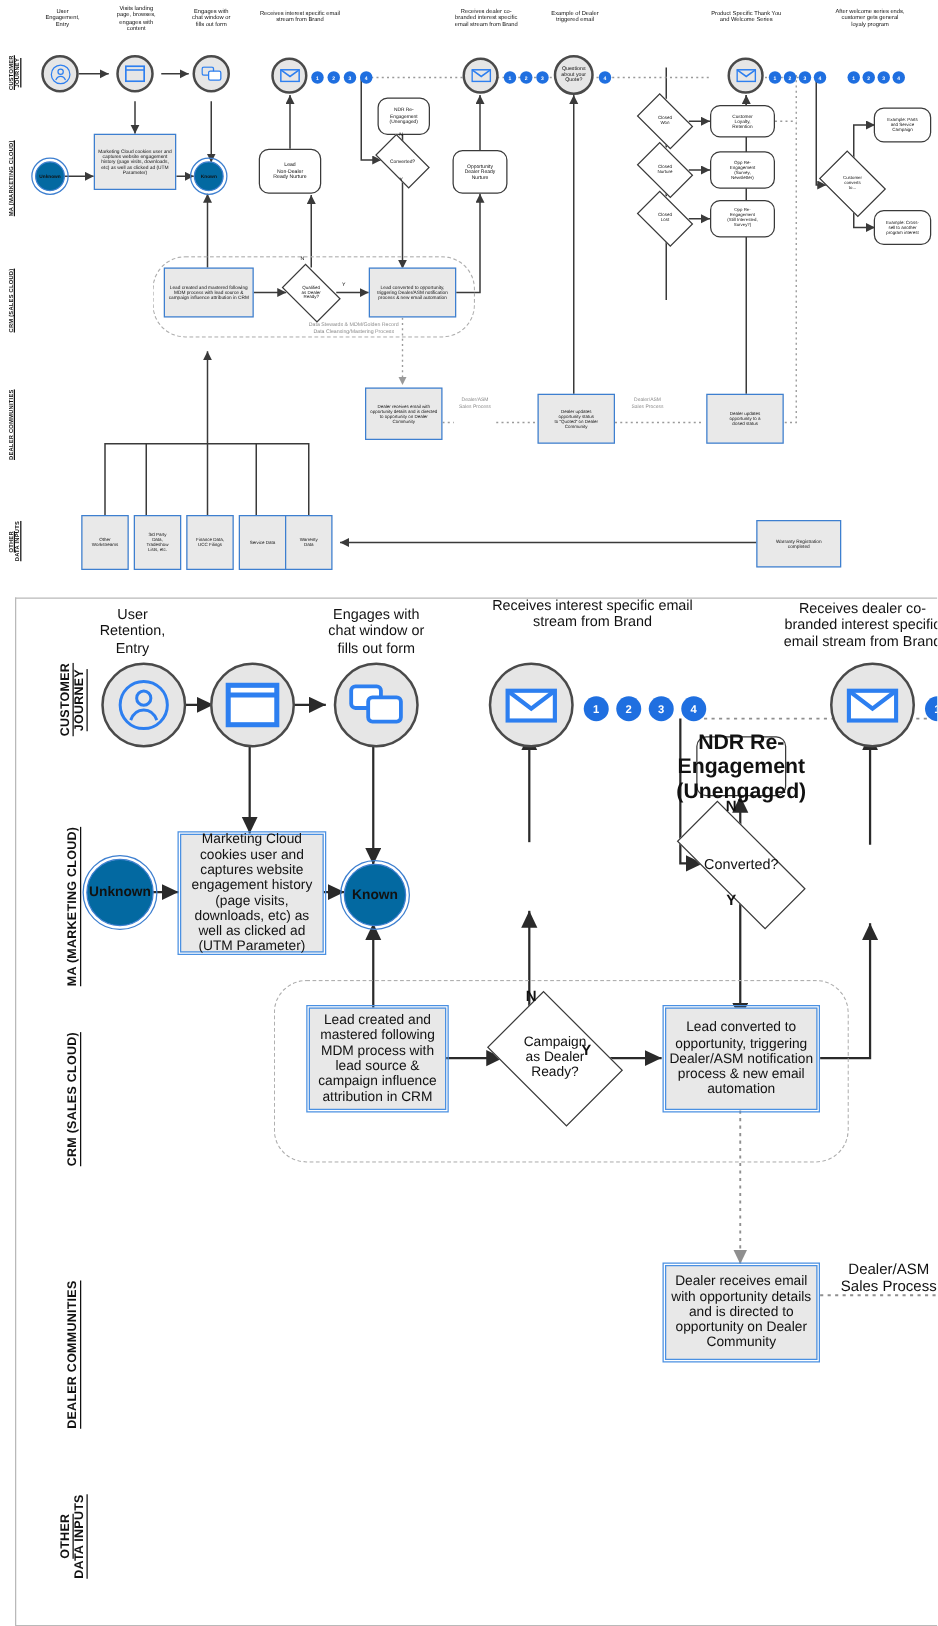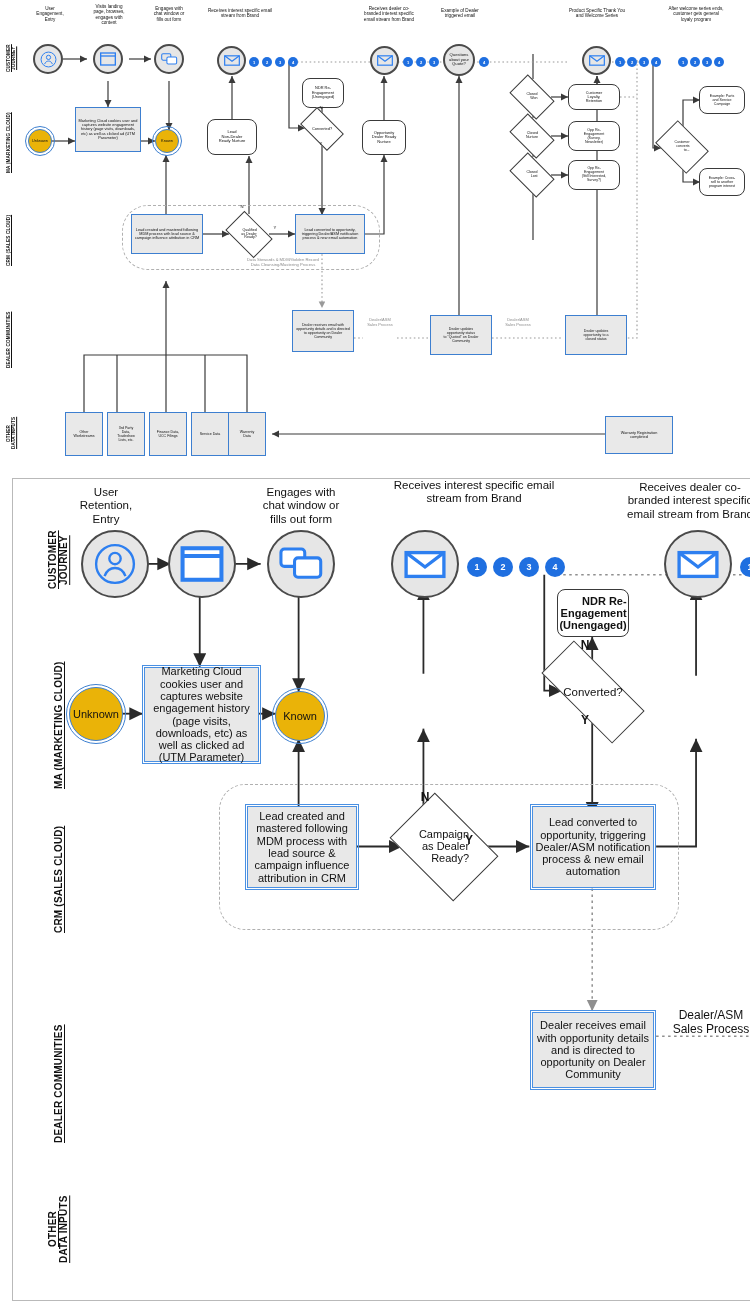--- a/index.html
+++ b/index.html
@@ -71,38 +71,39 @@
     border-radius: 8px;
     padding: 2px;
   }
   .circle {
     border-radius: 50%;
     background: #e6e6e6;
     border: 2px solid #4a4a4a;
   }
   .circle-dbl {
     border-radius: 50%;
-    background: #eab308;
+    background: #0369a1;
     border: 1.5px solid #3d7fd0;
     outline: 1.5px solid #3d7fd0;
     outline-offset: 2px;
+    font-weight: bold;
   }
 
   
   .diamond { position: absolute; }
   .diamond .dshape {
     position: absolute; inset: 0;
     background: #ffffff;
     border: 1.5px solid #3a3a3a;
     transform: rotate(45deg);
   }
   .diamond .dtext {
     position: absolute; inset: 0;
     display: flex; align-items: center; justify-content: center;
-    text-align: right; line-height: 1.08;
+    text-align: center; line-height: 1.08;
     color: #111; white-space: pre-line;
     z-index: 2;
   }
 
   
   .numdot {
     position: absolute;
     border-radius: 50%;
     background: #1f6fe0;
     color: #ffffff;
@@ -529,21 +530,21 @@
 
       <div class="numdot" style="left:454px; top:78px; width:20px; height:20px; font-size:9px;">1</div>
       <div class="numdot" style="left:480px; top:78px; width:20px; height:20px; font-size:9px;">2</div>
       <div class="numdot" style="left:506px; top:78px; width:20px; height:20px; font-size:9px;">3</div>
       <div class="numdot" style="left:532px; top:78px; width:20px; height:20px; font-size:9px;">4</div>
       <div class="numdot" style="left:727px; top:78px; width:20px; height:20px; font-size:9px;">1</div>
 
       <div class="node circle-dbl" style="left:56px; top:208px; width:54px; height:54px; font-size:11px;">Unknown</div>
       <div class="node box-blue" style="left:131px; top:188px; width:115px; height:95px; font-size:11px;">Marketing Cloud cookies user and captures website engagement history (page visits, downloads, etc) as well as clicked ad (UTM Parameter)</div>
       <div class="node circle-dbl" style="left:262px; top:212px; width:50px; height:50px; font-size:11px;">Known</div>
-      <div class="node rounded" style="left:544px; top:110px; width:72px; height:48px; font-size:11px; font-weight:bold;text-align:right;">NDR Re-
+      <div class="node rounded" style="left:544px; top:110px; width:72px; height:48px; font-size:17px; font-weight:bold;">NDR Re-
 Engagement
 (Unengaged)</div>
       <div class="diamond" style="left:530px; top:190px; width:100px; height:46px;">
         <div class="dshape"></div>
         <div class="dtext" style="font-size:11.5px;">Converted?</div>
       </div>
 
       <div class="cap" style="left:564px; top:160px; width:16px; font-size:12px; font-weight:bold;">N</div>
       <div class="cap" style="left:564px; top:235px; width:16px; font-size:12px; font-weight:bold;">Y</div>
 

